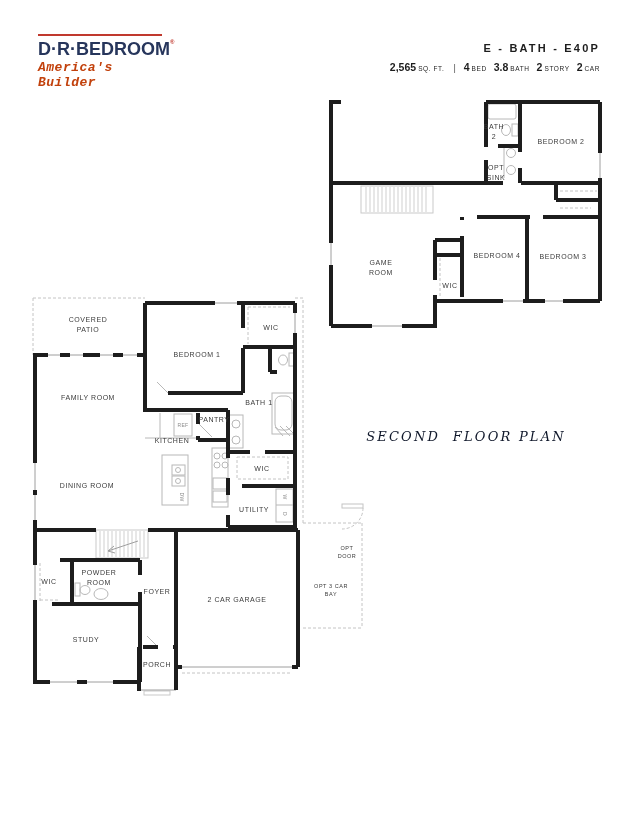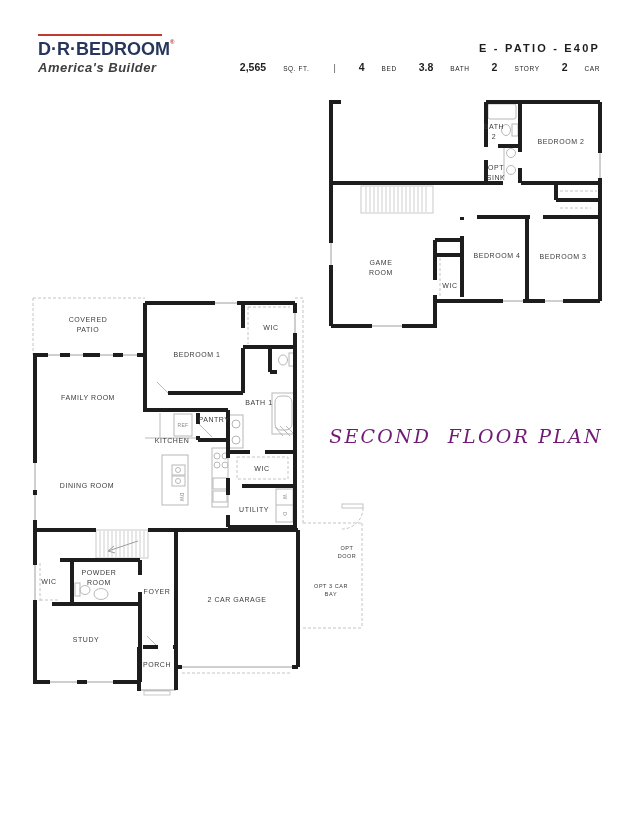--- a/index.html
+++ b/index.html
@@ -5,50 +5,50 @@
   html,body{margin:0;padding:0;background:#ffffff;}
   #page{position:relative;width:639px;height:828px;background:#fff;overflow:hidden;
         font-family:"Liberation Sans",sans-serif;}
   svg{position:absolute;left:0;top:0;}
   
   #logo{position:absolute;left:38px;top:34px;width:132px;}
   #logo .rule{height:2px;background:#c0392e;margin-bottom:3px;width:124px;}
   #logo .name{font-size:18px;font-weight:bold;color:#27365c;letter-spacing:0px;
               font-family:"Liberation Sans",sans-serif;white-space:nowrap;}
   #logo .name sup{font-size:6px;color:#c0392e;vertical-align:top;}
-  #logo .tagline{font-family:Liberation Sans, sans-serif;font-style:italic;font-weight:bold;
-                 font-size:13px;color:#404040;margin-top:0px;letter-spacing:.5px;}
+  #logo .tagline{font-family:Liberation Mono, monospace;font-style:italic;font-weight:bold;
+                 font-size:13px;color:#c2410c;margin-top:0px;letter-spacing:.5px;}
   #plan-head{position:absolute;right:39px;top:42px;text-align:right;}
   #plan-head .title{font-size:11px;font-weight:bold;letter-spacing:2.2px;color:#1d1d1d;}
-  #plan-head .specs{margin-top:7px;display:flex;justify-content:flex-start;align-items:baseline;color:#1d1d1d;gap:15px;}
+  #plan-head .specs{margin-top:7px;display:flex;justify-content:flex-start;align-items:baseline;color:#1d1d1d;}
   #plan-head .v{font-size:10.5px;font-weight:bold;}
   #plan-head .u{font-size:6.5px;letter-spacing:.6px;margin-left:2px;margin-right:7px;}
   #plan-head .u:last-child{margin-right:0;}
   #plan-head .sep{font-size:9px;color:#555;margin:0 8px 0 2px;}
   
   .lbl{position:absolute;transform:translate(-50%,-50%);font-size:7px;letter-spacing:.55px;
        color:#3b3b3b;line-height:1.4;text-align:center;white-space:pre;}
   .sm{font-size:5px;color:#8d8d8d;letter-spacing:.3px;}
   .rot{transform:translate(-50%,-50%) rotate(90deg);}
   .caption{position:absolute;transform:translate(-50%,-50%);font-family:"DejaVu Serif",serif;
-           font-style:italic;font-size:19px;letter-spacing:2.2px;color:#701a75;white-space:pre;}
+           font-style:italic;font-size:13px;letter-spacing:2.2px;color:#0f172a;white-space:pre;}
 </style>
 </head>
 <body>
 
 <div id="page">
 
   <div id="logo">
     <div class="rule"></div>
     <div class="name"><span>D·R·BEDROOM</span><sup>®</sup></div>
     <div class="tagline">America's Builder</div>
   </div>
 
   <div id="plan-head">
-    <div class="title">E - PATIO - E40P</div>
+    <div class="title">E - BATH - E40P</div>
     <div class="specs">
       <span class="v">2,565</span>
       <span class="u">SQ. FT.</span>
       <span class="sep">|</span>
       <span class="v">4</span>
       <span class="u">BED</span>
       <span class="v">3.8</span>
       <span class="u">BATH</span>
       <span class="v">2</span>
       <span class="u">STORY</span>

